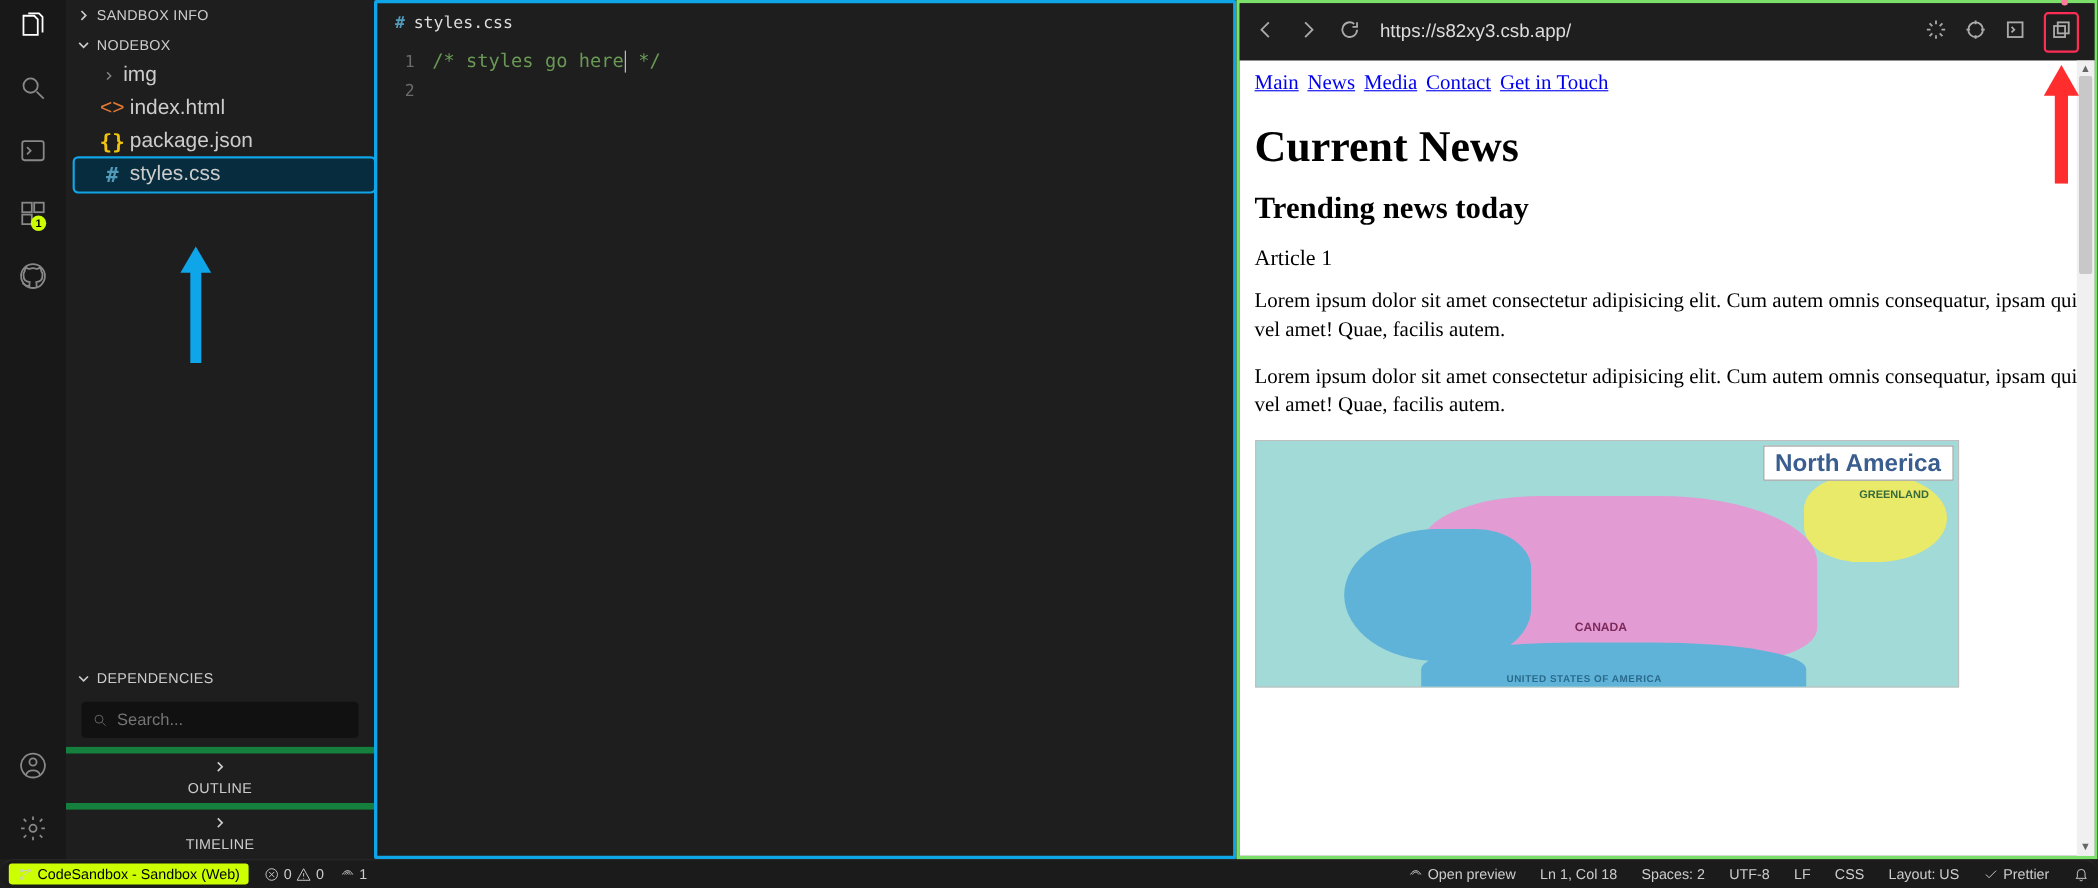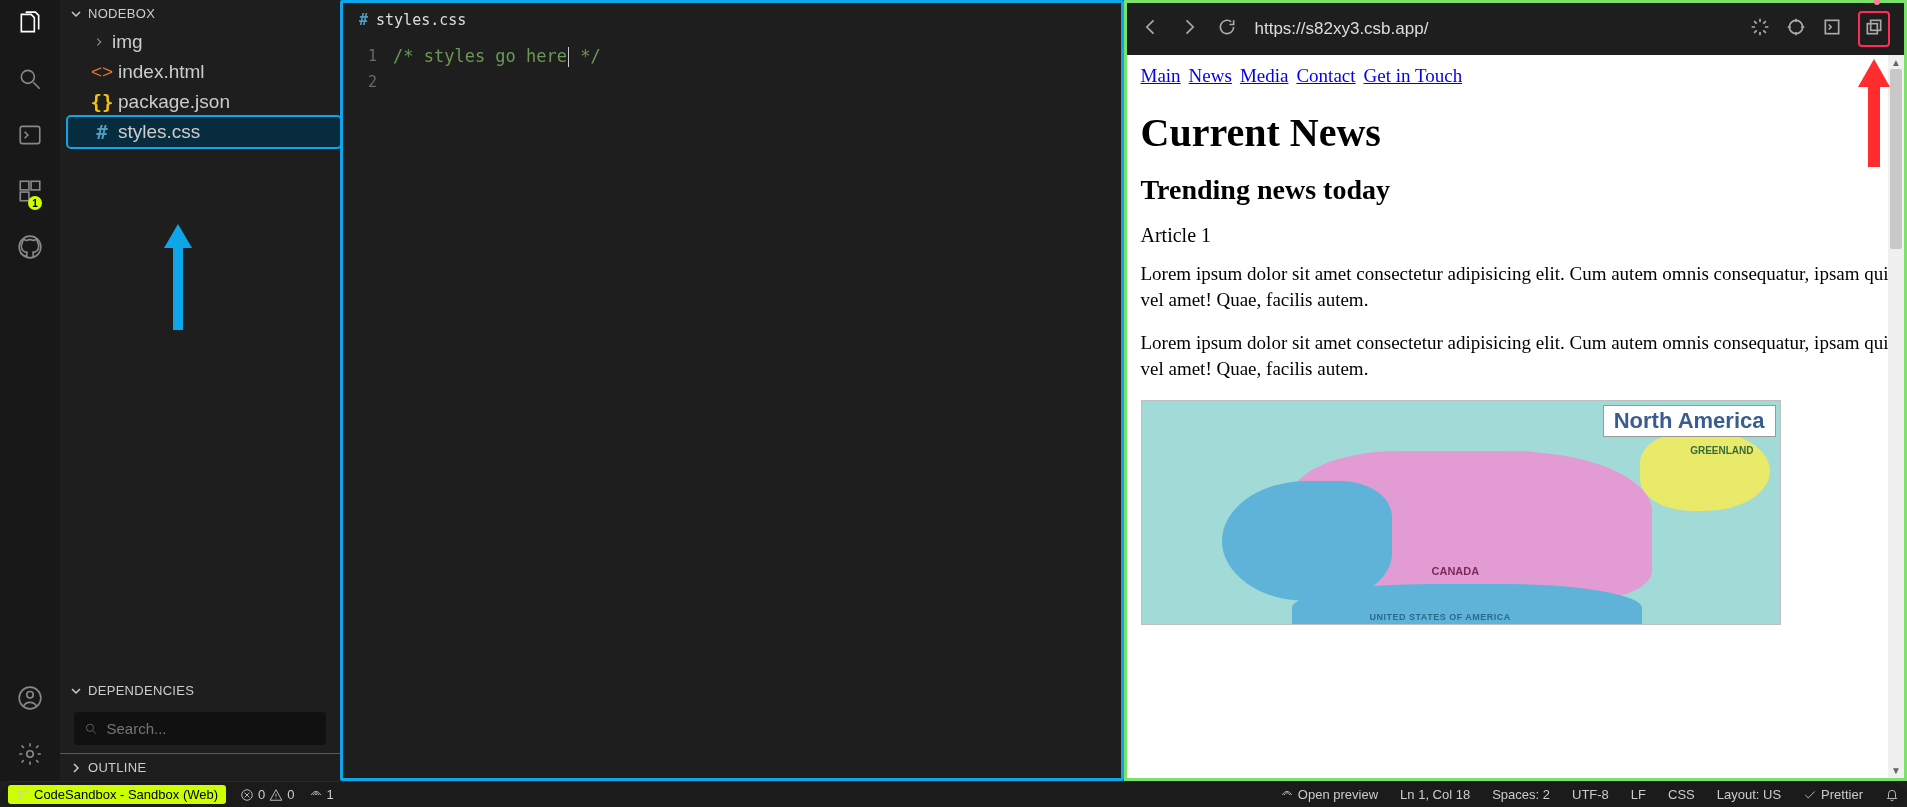--- a/index.html
+++ b/index.html
@@ -20,21 +20,21 @@
 .file-tree { padding-left: 8px; }
 .file-row { display: flex; align-items: center; gap: 8px; padding: 4px 10px 4px 26px; cursor: pointer; font-size: 19px; color: #ccc; }
 .file-row .icon { width: 16px; height: 16px; display: inline-flex; align-items: center; justify-content: center; }
 .file-row.folder { padding-left: 26px; color: #ccc; }
 .file-row.selected { background: #062c3d; outline: 2px solid #0ea5e9; border-radius: 3px; }
 .deps { margin-top: auto; }
 .search-wrap { padding: 8px 14px; }
 .search-inner { background: #111; border-radius: 4px; display: flex; align-items: center; gap: 8px; padding: 8px 10px; color: #888; }
 .search-inner input { background: transparent; border: none; outline: none; color: #ccc; font-size: 15px; width: 100%; }
 .spacer-grow { flex: 1; }
-.bottom-sections .section-head { border-top: 1px solid #15803d; }
+.bottom-sections .section-head { border-top: 6px solid #15803d; flex-direction: column; }
 
 .arrow-annotation-blue { position: absolute; left: 158px; top: 220px; pointer-events: none; }
 
 .editor { grid-row: 1; grid-column: 3; background: #1e1e1e; border: 3px solid #0ea5e9; border-radius: 2px; position: relative; display: flex; flex-direction: column; font-family: "Consolas", "Menlo", monospace; }
 .editor-tab { display: flex; align-items: center; gap: 8px; padding: 8px 16px; color: #ddd; font-size: 15px; }
 .editor-tab .hash { color: #519aba; font-weight: bold; }
 .code-area { display: grid; grid-template-columns: 50px 1fr; padding-top: 6px; }
 .gutter { text-align: right; color: #6a6a6a; padding-right: 16px; font-size: 15px; line-height: 26px; }
 .code-line { font-size: 17px; line-height: 26px; color: #6a9955; white-space: pre; }
 .cursor-caret { display: inline-block; border-left: 1px solid #ccc; height: 20px; vertical-align: middle; margin: 0 1px; }
@@ -117,20 +117,26 @@
       <span><svg viewBox="0 0 24 24">
             <circle cx="12" cy="12" r="3"></circle>
             <path d="M12 2v3M12 19v3M4.2 4.2l2.1 2.1M17.7 17.7l2.1 2.1M2 12h3M19 12h3M4.2 19.8l2.1-2.1M17.7 6.3l2.1-2.1"></path>
           </svg></span>
     </div>
   </div>
 
   <div class="sidebar">
     <div class="section-head">
       <svg class="chev" viewBox="0 0 12 12" width="12" height="12">
+          <path d="M4 2l4 4-4 4" stroke="#ccc" fill="none" stroke-width="1.5"></path>
+        </svg>
+      <span>SANDBOX INFO</span>
+    </div>
+    <div class="section-head">
+      <svg class="chev" viewBox="0 0 12 12" width="12" height="12">
           <path d="M2 4l4 4 4-4" stroke="#ccc" fill="none" stroke-width="1.5"></path>
         </svg>
       <span>NODEBOX</span>
     </div>
     <div class="file-tree">
       <div class="file-row folder">
         <svg width="10" height="10" viewBox="0 0 12 12">
             <path d="M4 2l4 4-4 4" stroke="#888" fill="none" stroke-width="1.5"></path>
           </svg>
         <span>img</span>
@@ -171,20 +177,26 @@
           <input placeholder="Search..." style="">
         </div>
       </div>
     </div>
     <div class="bottom-sections">
       <div class="section-head">
         <svg class="chev" viewBox="0 0 12 12" width="12" height="12">
             <path d="M4 2l4 4-4 4" stroke="#ccc" fill="none" stroke-width="1.5"></path>
           </svg>
         <span>OUTLINE</span>
+      </div>
+      <div class="section-head">
+        <svg class="chev" viewBox="0 0 12 12" width="12" height="12">
+            <path d="M4 2l4 4-4 4" stroke="#ccc" fill="none" stroke-width="1.5"></path>
+          </svg>
+        <span>TIMELINE</span>
       </div>
     </div>
   </div>
 
   <div class="editor">
     <div class="editor-tab">
       <span class="hash">#</span>
       <span>styles.css</span>
     </div>
     <div class="code-area">

